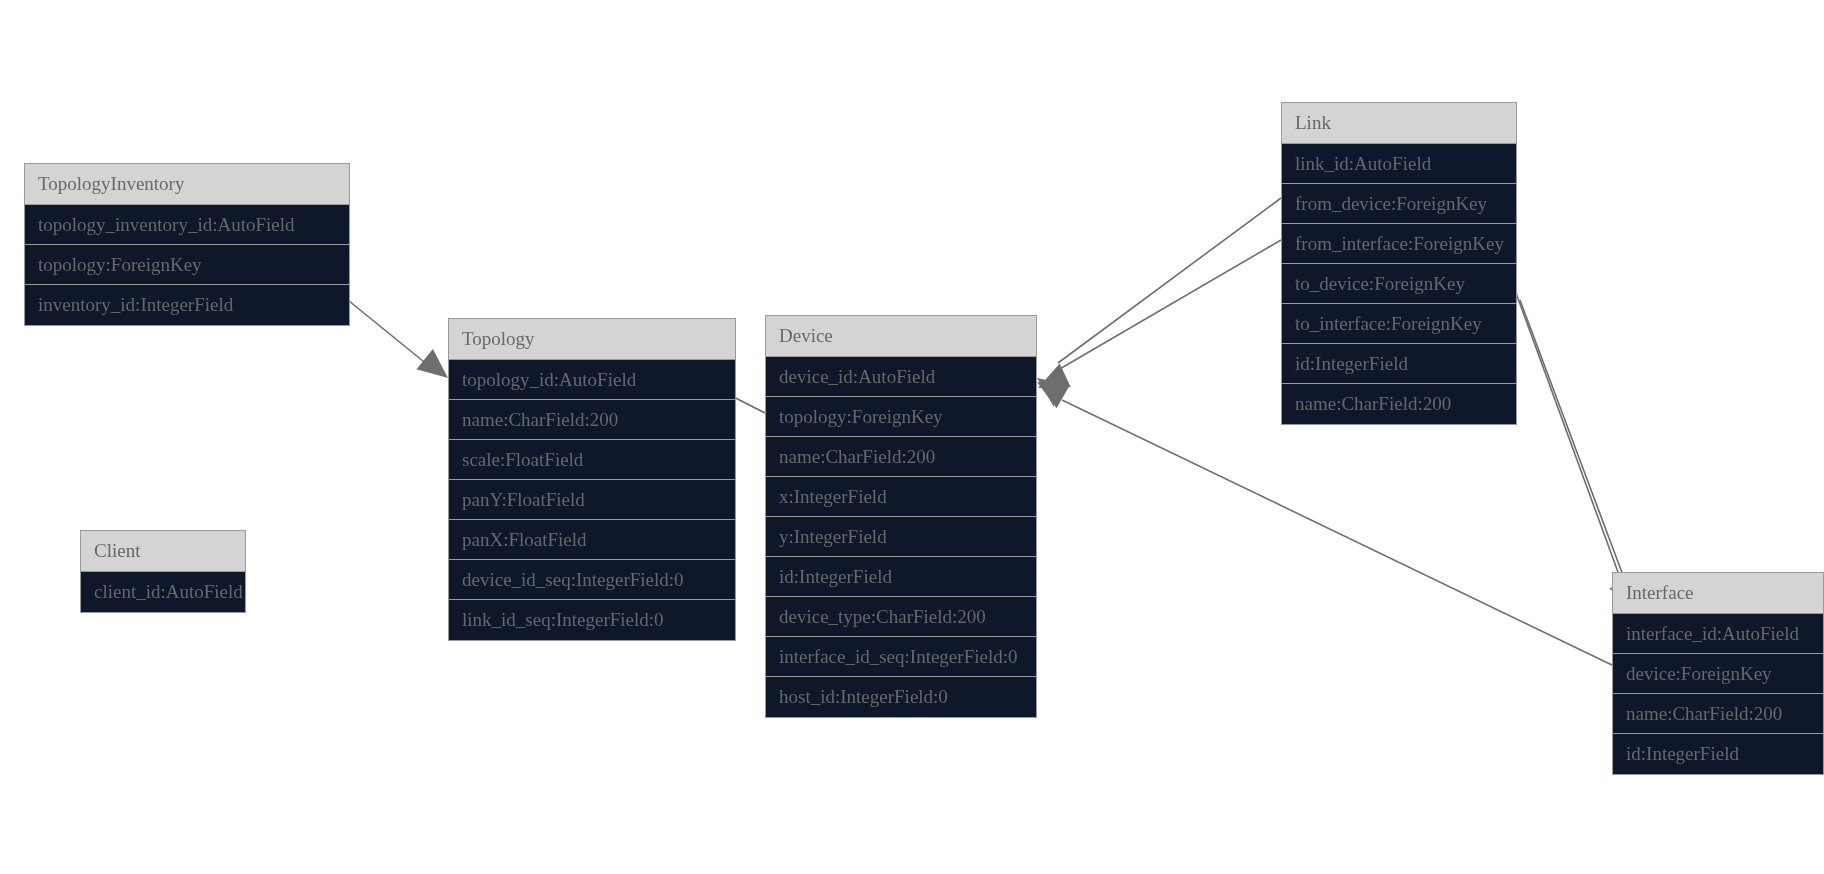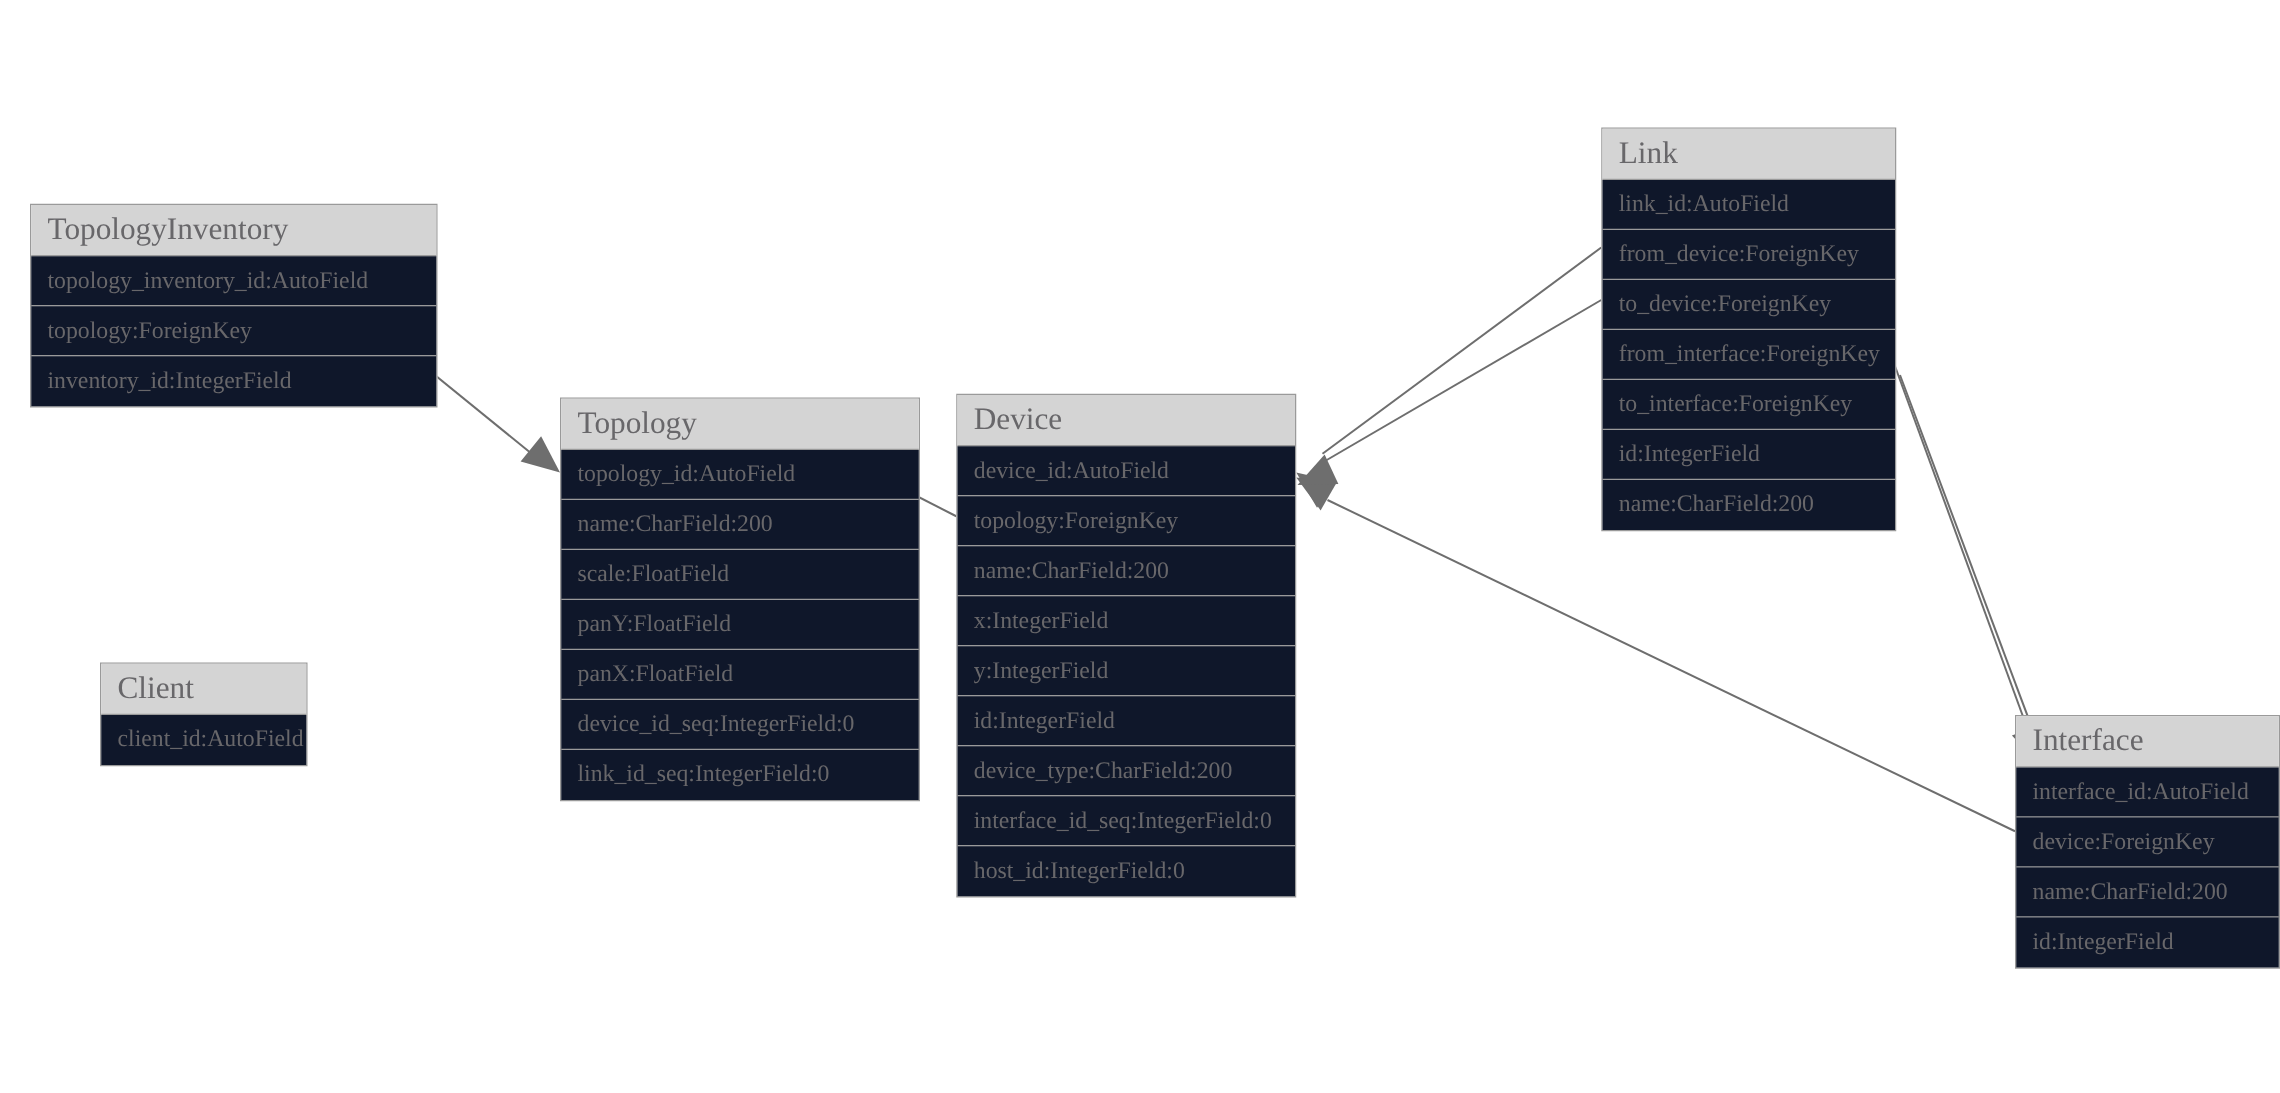--- a/index.html
+++ b/index.html
@@ -30,21 +30,21 @@
     box-sizing: border-box;
     border: 1px solid #9a9a9a;
     background: #ffffff;
     z-index: 2;
   }
   .entity-header {
     box-sizing: border-box;
     background: #d4d4d4;
     border-bottom: 1px solid #9a9a9a;
     color: #68676a;
-    font-size: 25px;
+    font-size: 19px;
     line-height: 40px;
     height: 41px;
     padding: 0 0 0 13px;
     white-space: nowrap;
     overflow: hidden;
   }
   .entity-field {
     box-sizing: border-box;
     height: 40px;
     line-height: 39px;
@@ -116,22 +116,22 @@
         <div class="entity-field">y:IntegerField</div>
         <div class="entity-field">id:IntegerField</div>
         <div class="entity-field">device_type:CharField:200</div>
         <div class="entity-field">interface_id_seq:IntegerField:0</div>
         <div class="entity-field last">host_id:IntegerField:0</div>
       </div>
       <div class="entity" style="left: 1281px; top: 102px; width: 236px;">
         <div class="entity-header">Link</div>
         <div class="entity-field">link_id:AutoField</div>
         <div class="entity-field">from_device:ForeignKey</div>
+        <div class="entity-field">from_interface:ForeignKey</div>
         <div class="entity-field">to_device:ForeignKey</div>
-        <div class="entity-field">from_interface:ForeignKey</div>
         <div class="entity-field">to_interface:ForeignKey</div>
         <div class="entity-field">id:IntegerField</div>
         <div class="entity-field last">name:CharField:200</div>
       </div>
       <div class="entity" style="left: 1612px; top: 572px; width: 212px;">
         <div class="entity-header">Interface</div>
         <div class="entity-field">interface_id:AutoField</div>
         <div class="entity-field">device:ForeignKey</div>
         <div class="entity-field">name:CharField:200</div>
         <div class="entity-field last">id:IntegerField</div>

